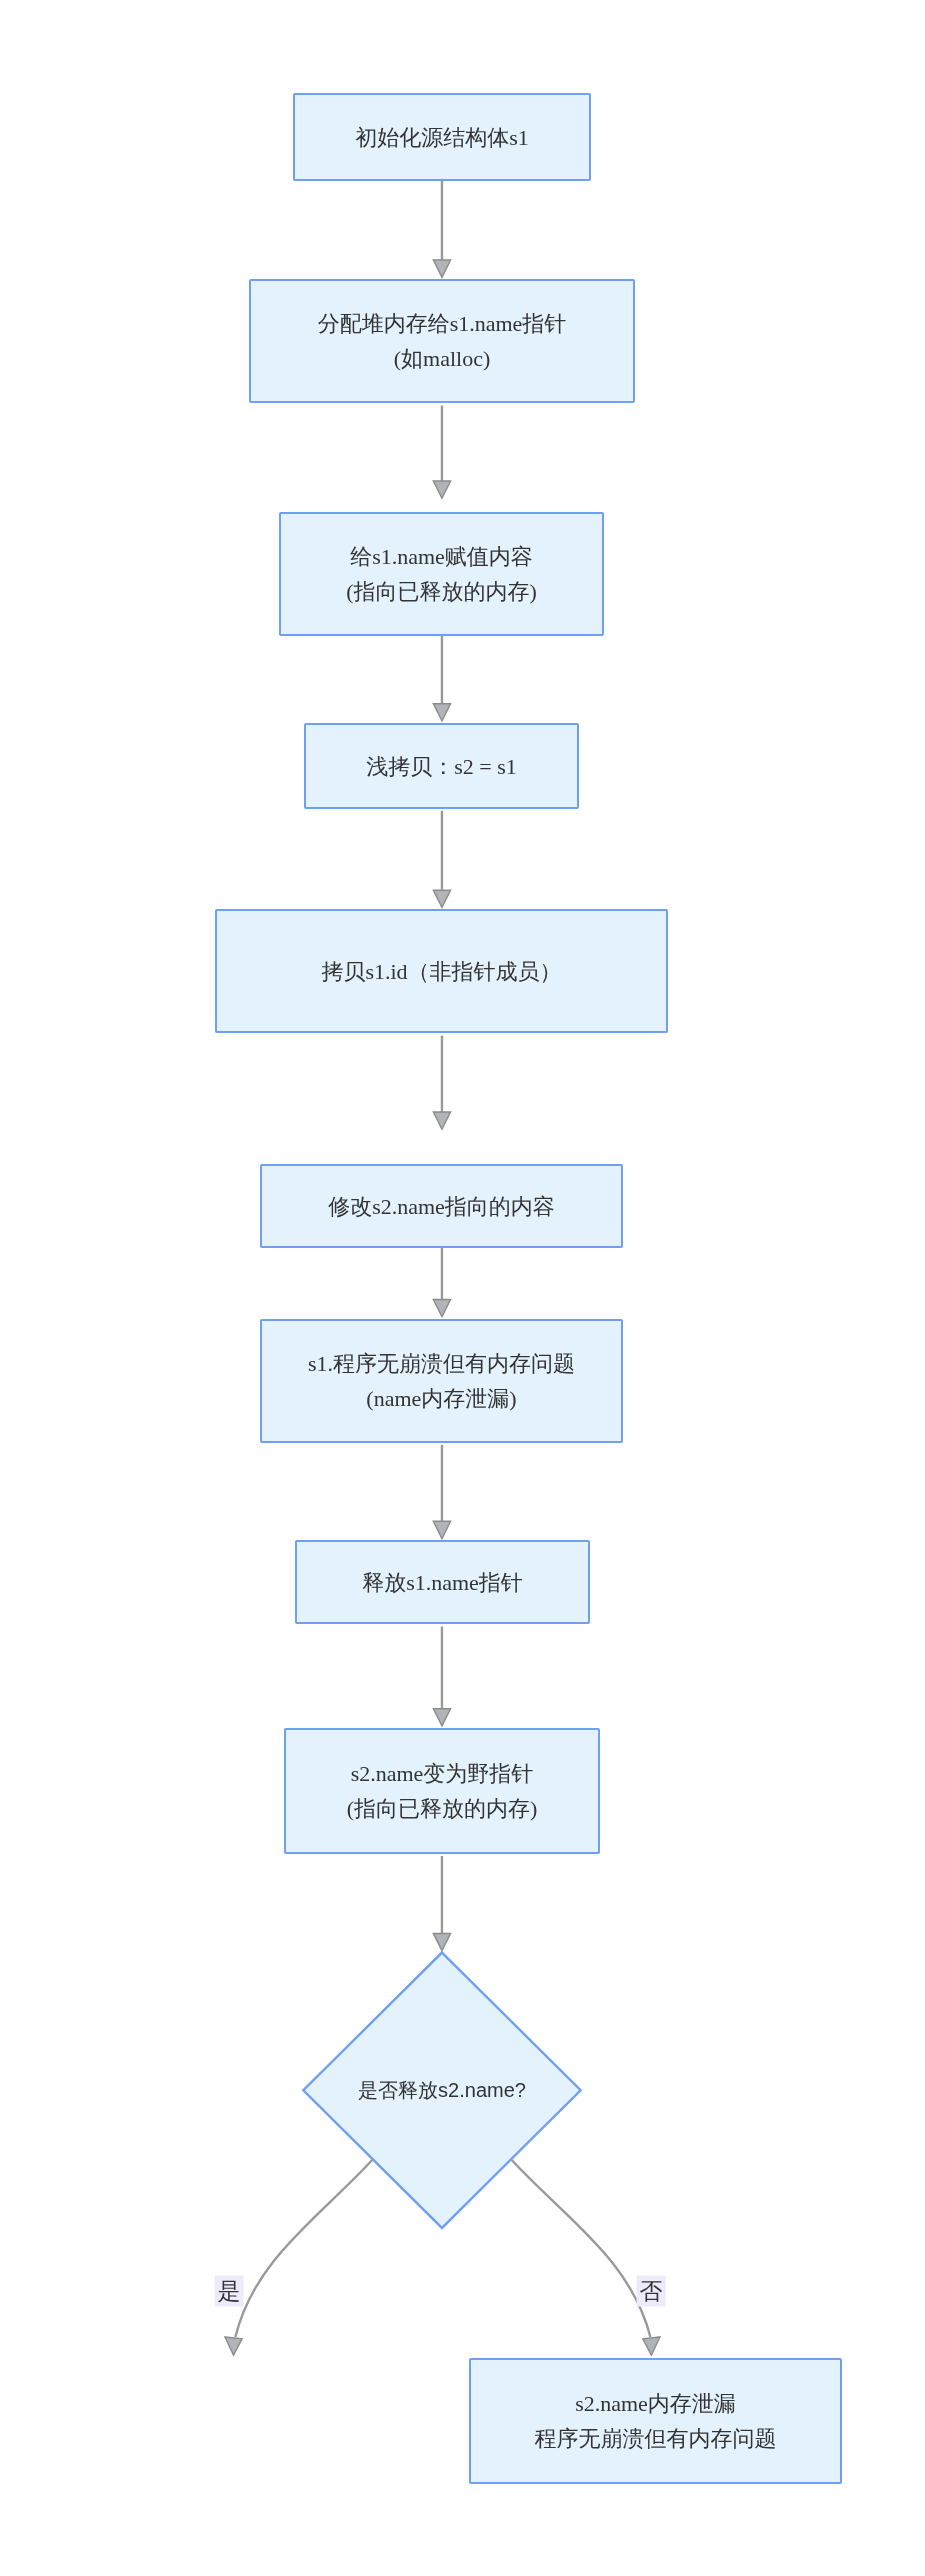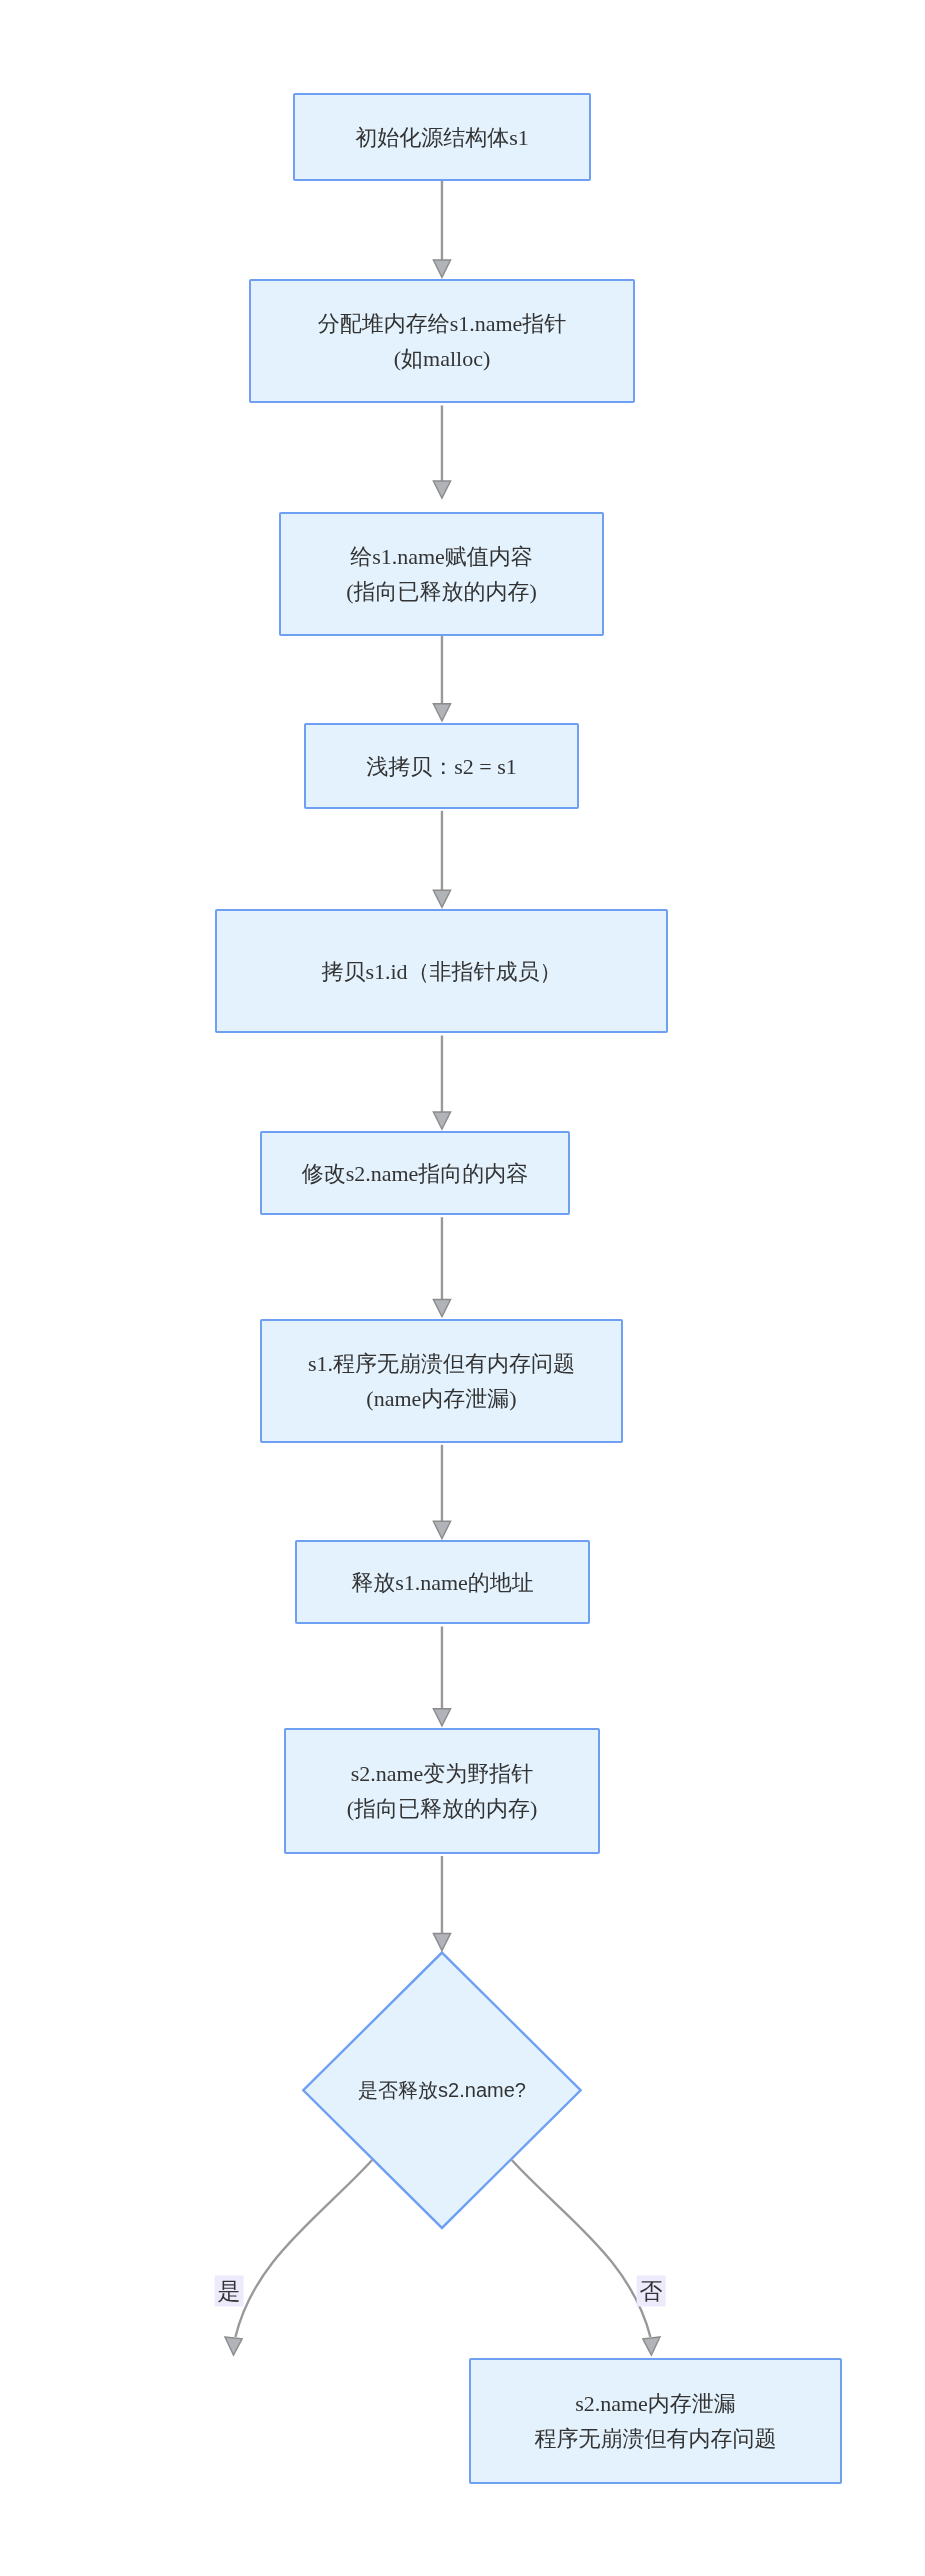--- a/index.html
+++ b/index.html
@@ -127,31 +127,31 @@
   </div>
 
   <div class="node" style="left:304px; top:723px; width:275px; height:86px">
     <div class="line">浅拷贝：s2 = s1</div>
   </div>
 
   <div class="node" style="left:215px; top:909px; width:453px; height:124px">
     <div class="line">拷贝s1.id（非指针成员）</div>
   </div>
 
-  <div class="node" style="left:260px; top:1131px; width:310px; height:84px">
+  <div class="node" style="left:260px; top:1164px; width:363px; height:84px">
     <div class="line">修改s2.name指向的内容</div>
   </div>
 
   <div class="node" style="left:260px; top:1319px; width:363px; height:124px">
     <div class="line">s1.程序无崩溃但有内存问题</div>
     <div class="line">(name内存泄漏)</div>
   </div>
 
   <div class="node" style="left:295px; top:1540px; width:295px; height:84px">
-    <div class="line">释放s1.name的地址</div>
+    <div class="line">释放s1.name指针</div>
   </div>
 
   <div class="node" style="left:284px; top:1728px; width:316px; height:126px">
     <div class="line">s2.name变为野指针</div>
     <div class="line">(指向已释放的内存)</div>
   </div>
 
   <div class="decision-label" style="left:442px; top:2090px">是否释放s2.name?</div>
 
   <div class="edge-label" style="left:229px; top:2291px">是</div>

